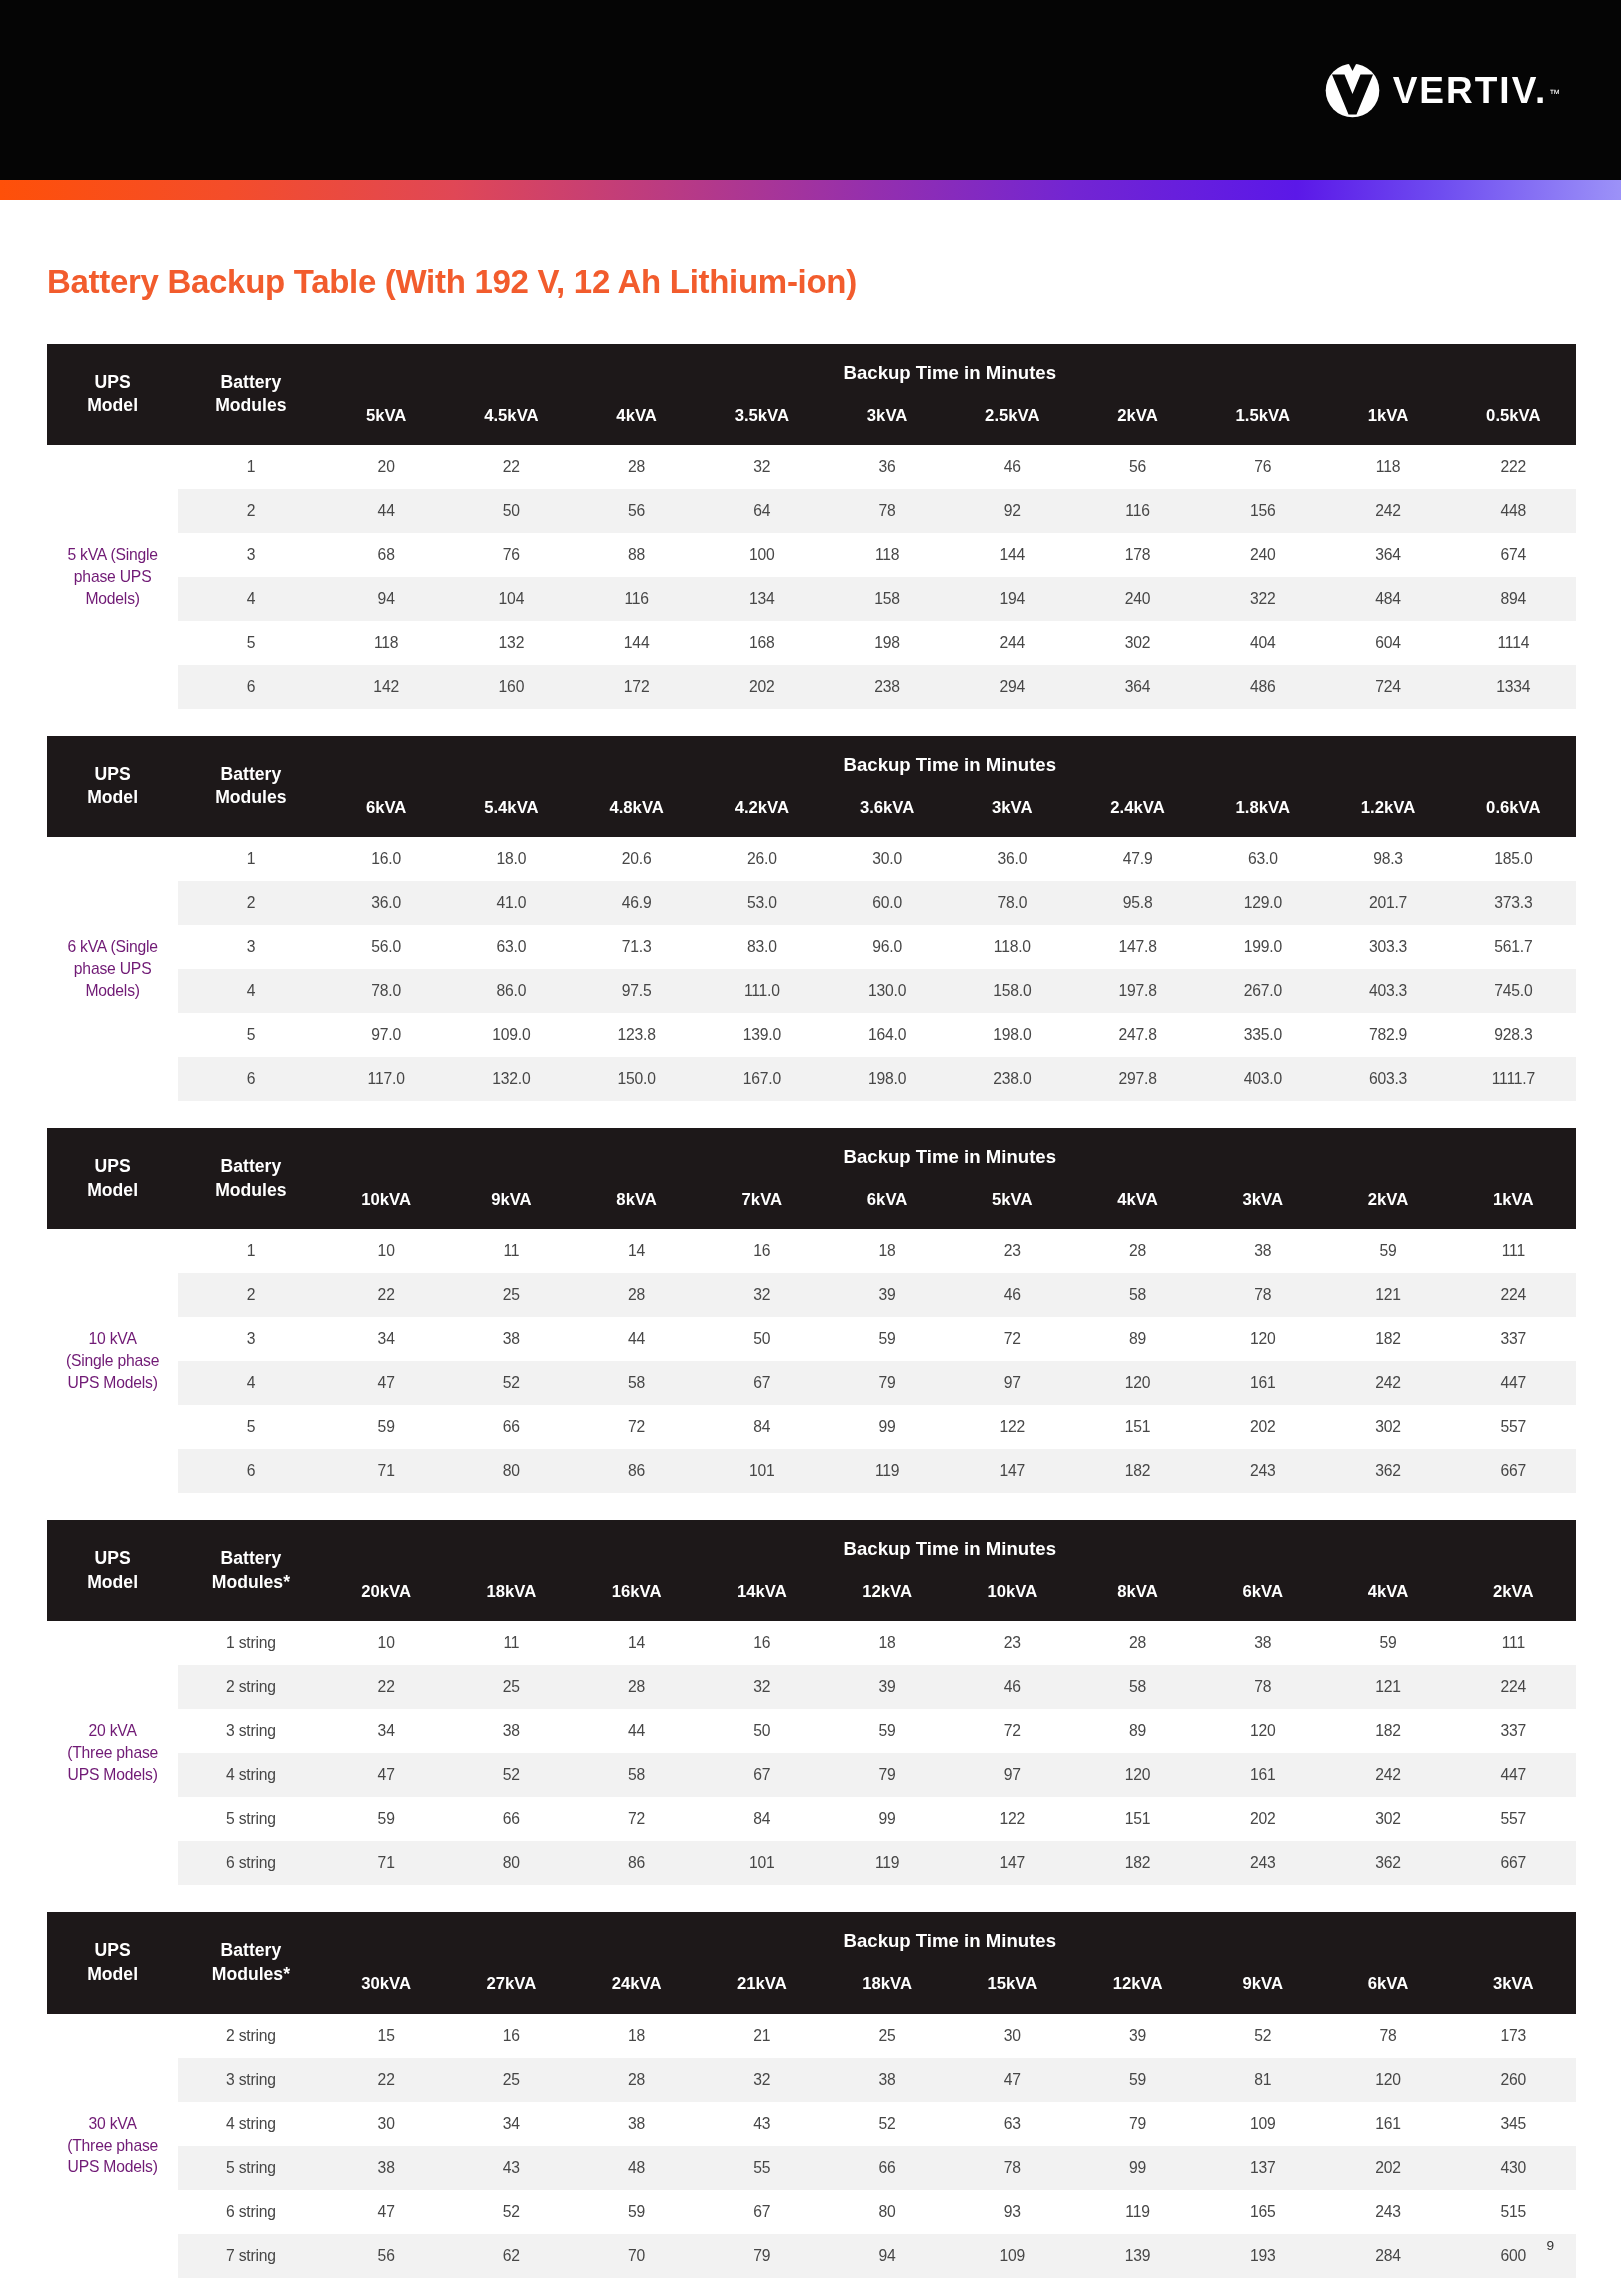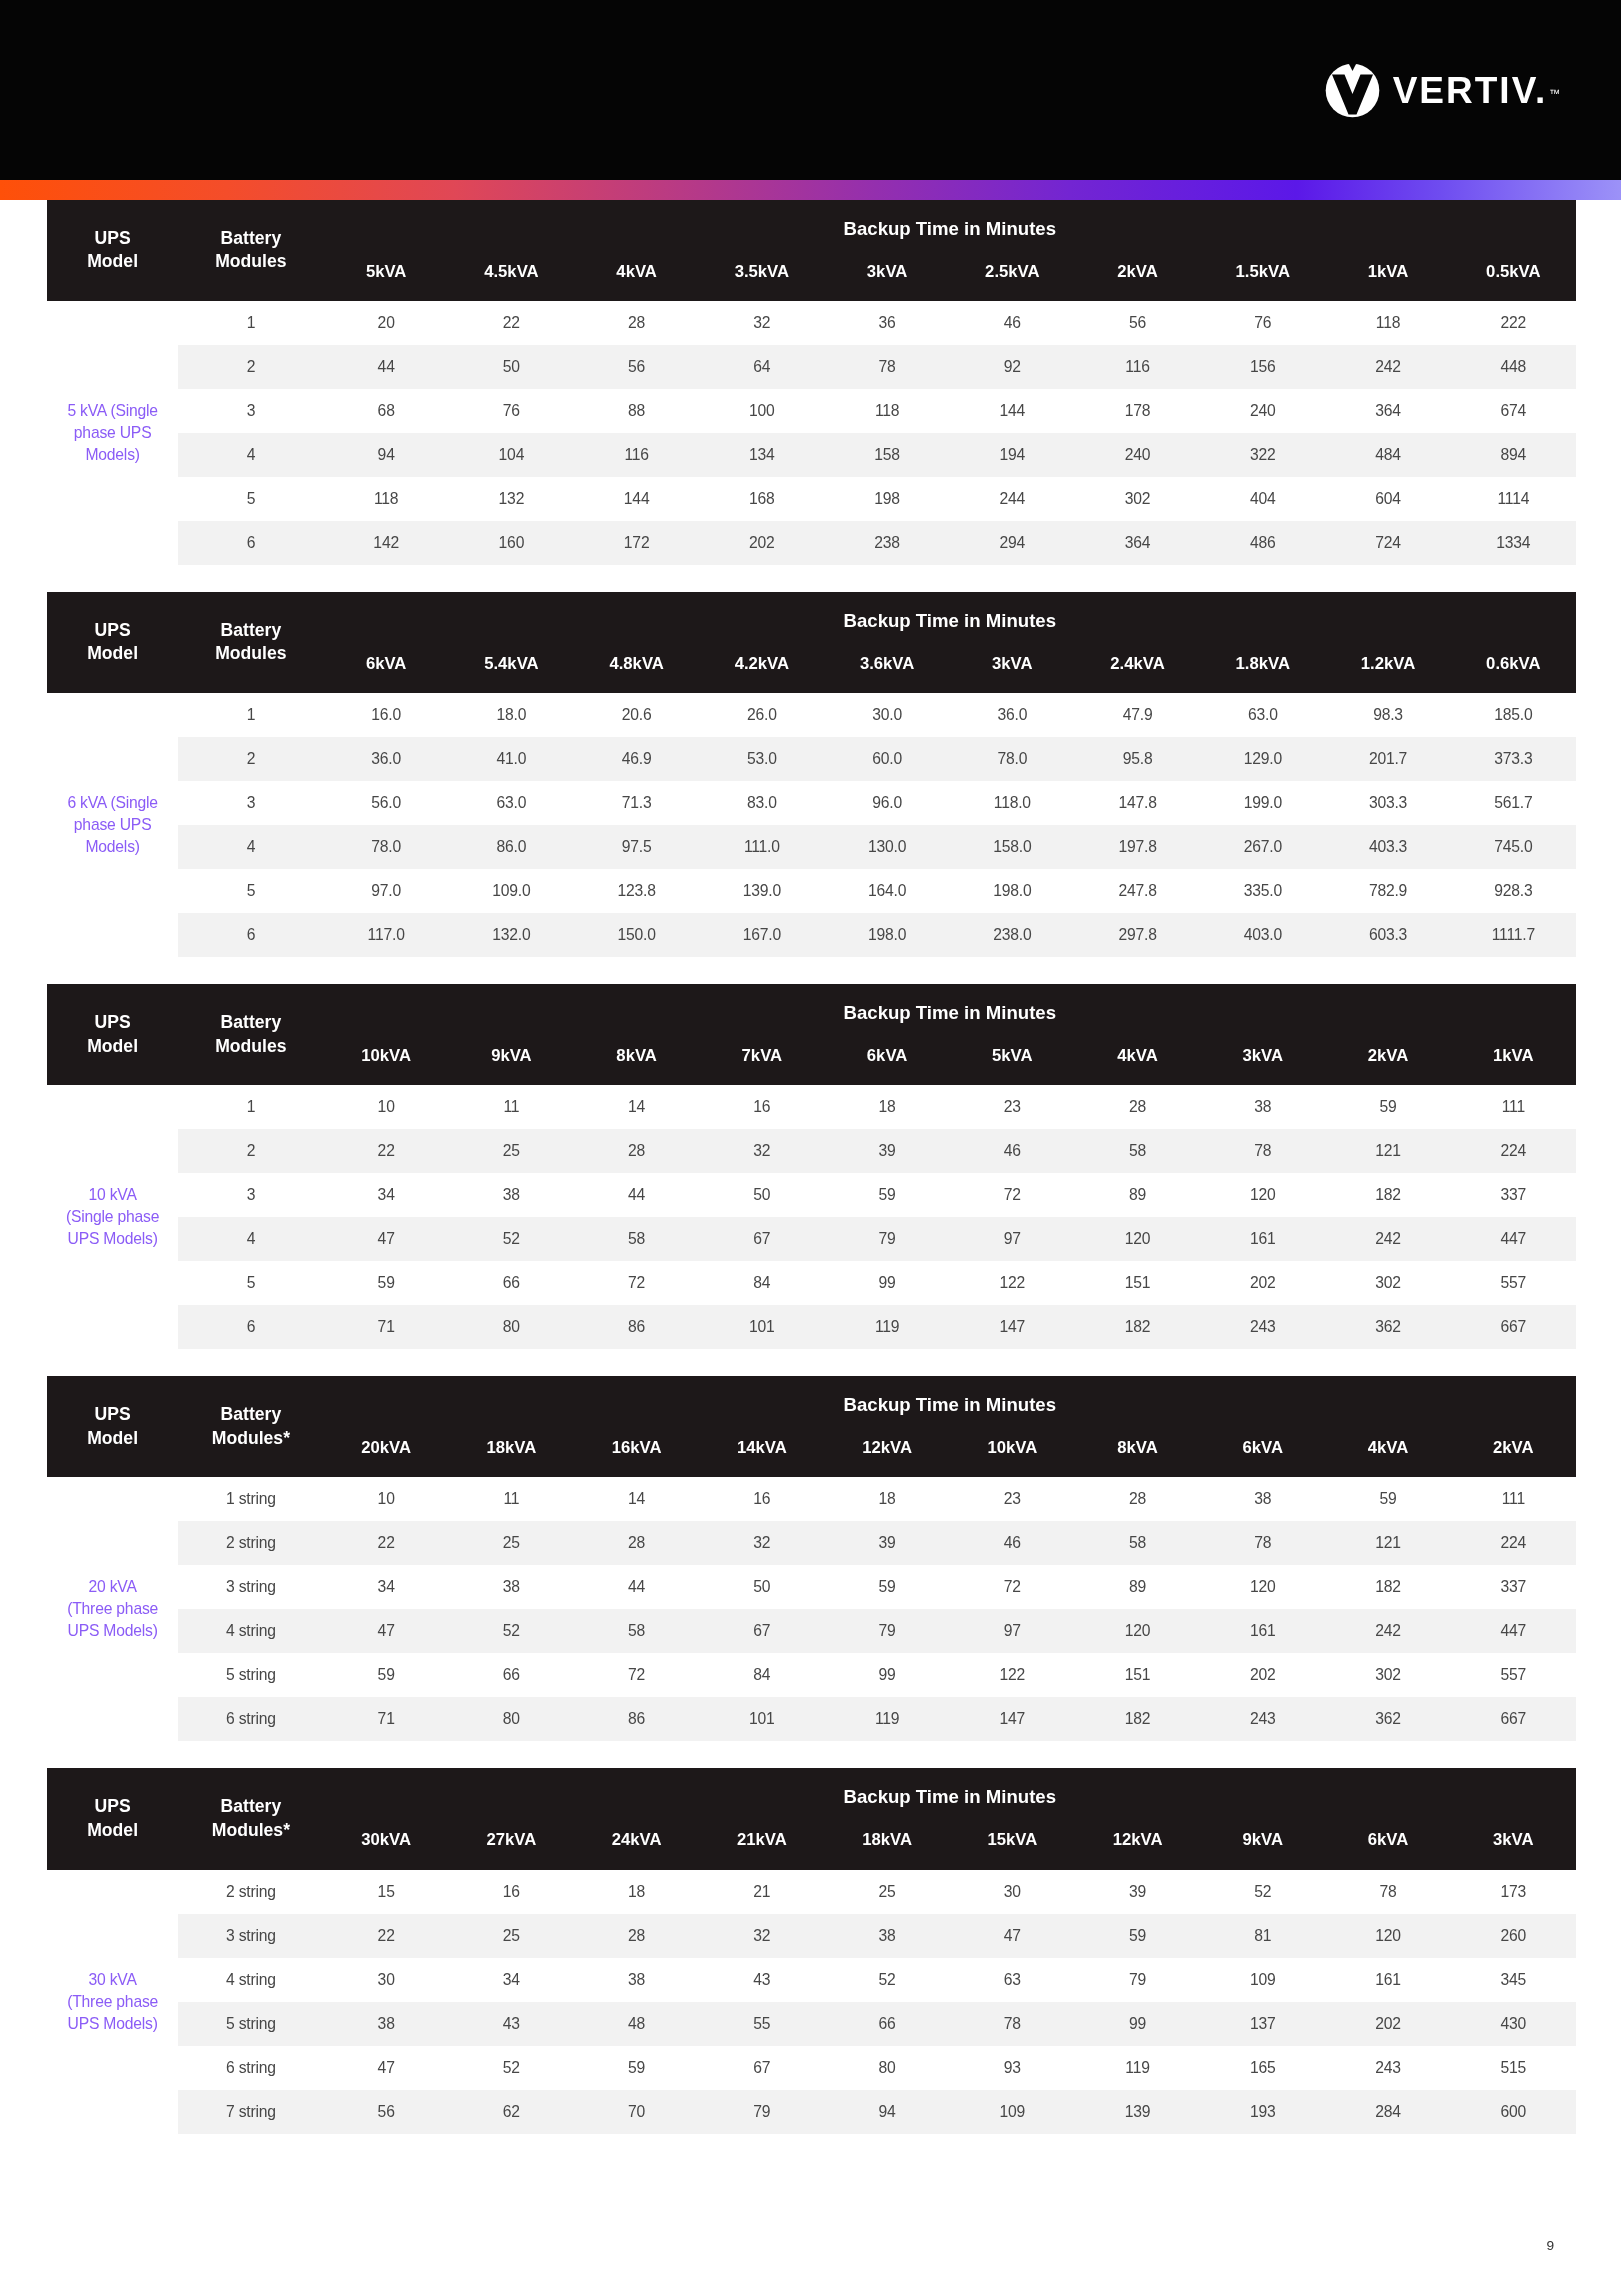--- a/index.html
+++ b/index.html
@@ -32,21 +32,21 @@
   .tbl th.span-h{font-size:18.6px;height:43px;vertical-align:middle;padding-top:7.8px;text-align:center;}
   .tbl tr.kva-row th{font-size:16.7px;height:43px;vertical-align:middle;padding-bottom:7.8px;}
   .tbl th.corner{font-size:17.6px;line-height:1.35;vertical-align:middle;margin-top:44px;}
   .tbl th.c1{padding:0 25.5px;}
   .tbl th.c2{padding:0 17.6px;}
   .tbl tbody td{
     height:42px;text-align:center;vertical-align:middle;
     font-size:15.7px;color:#474747;letter-spacing:-0.2px;
   }
   .tbl tbody tr.even{background:#F2F2F2;}
-  .tbl td.model{background:#fff;line-height:1.4;padding:0 17.6px;color:#8b5cf6;}
+  .tbl td.model{background:#fff;line-height:1.4;padding:0 17.6px;color:#701a75;}
   .page-num{position:absolute;top:2238px;right:67px;font-size:13.7px;color:#333;}
 </style>
 </head>
 <body>
 
 <div class="page">
 
   <header class="topbar">
     <div class="logo">
       <svg class="logo-mark" viewBox="0 0 100 100" aria-hidden="true">
@@ -56,20 +56,21 @@
       </svg>
       <div>
         <span class="logo-text">VERTIV.</span><span class="logo-tm">™</span>
       </div>
     </div>
   </header>
 
   <div class="gradbar"></div>
 
   <main>
+    <h1 class="title">Battery Backup Table (With 192 V, 12 Ah Lithium-ion)</h1>
 
     <div id="tables">
         <table class="tbl">
           <colgroup>
             <col style="width: 131px;">
             <col style="width: 145px;">
             <col style="width: 125px;">
             <col style="width: 125px;">
             <col style="width: 125px;">
             <col style="width: 125px;">

